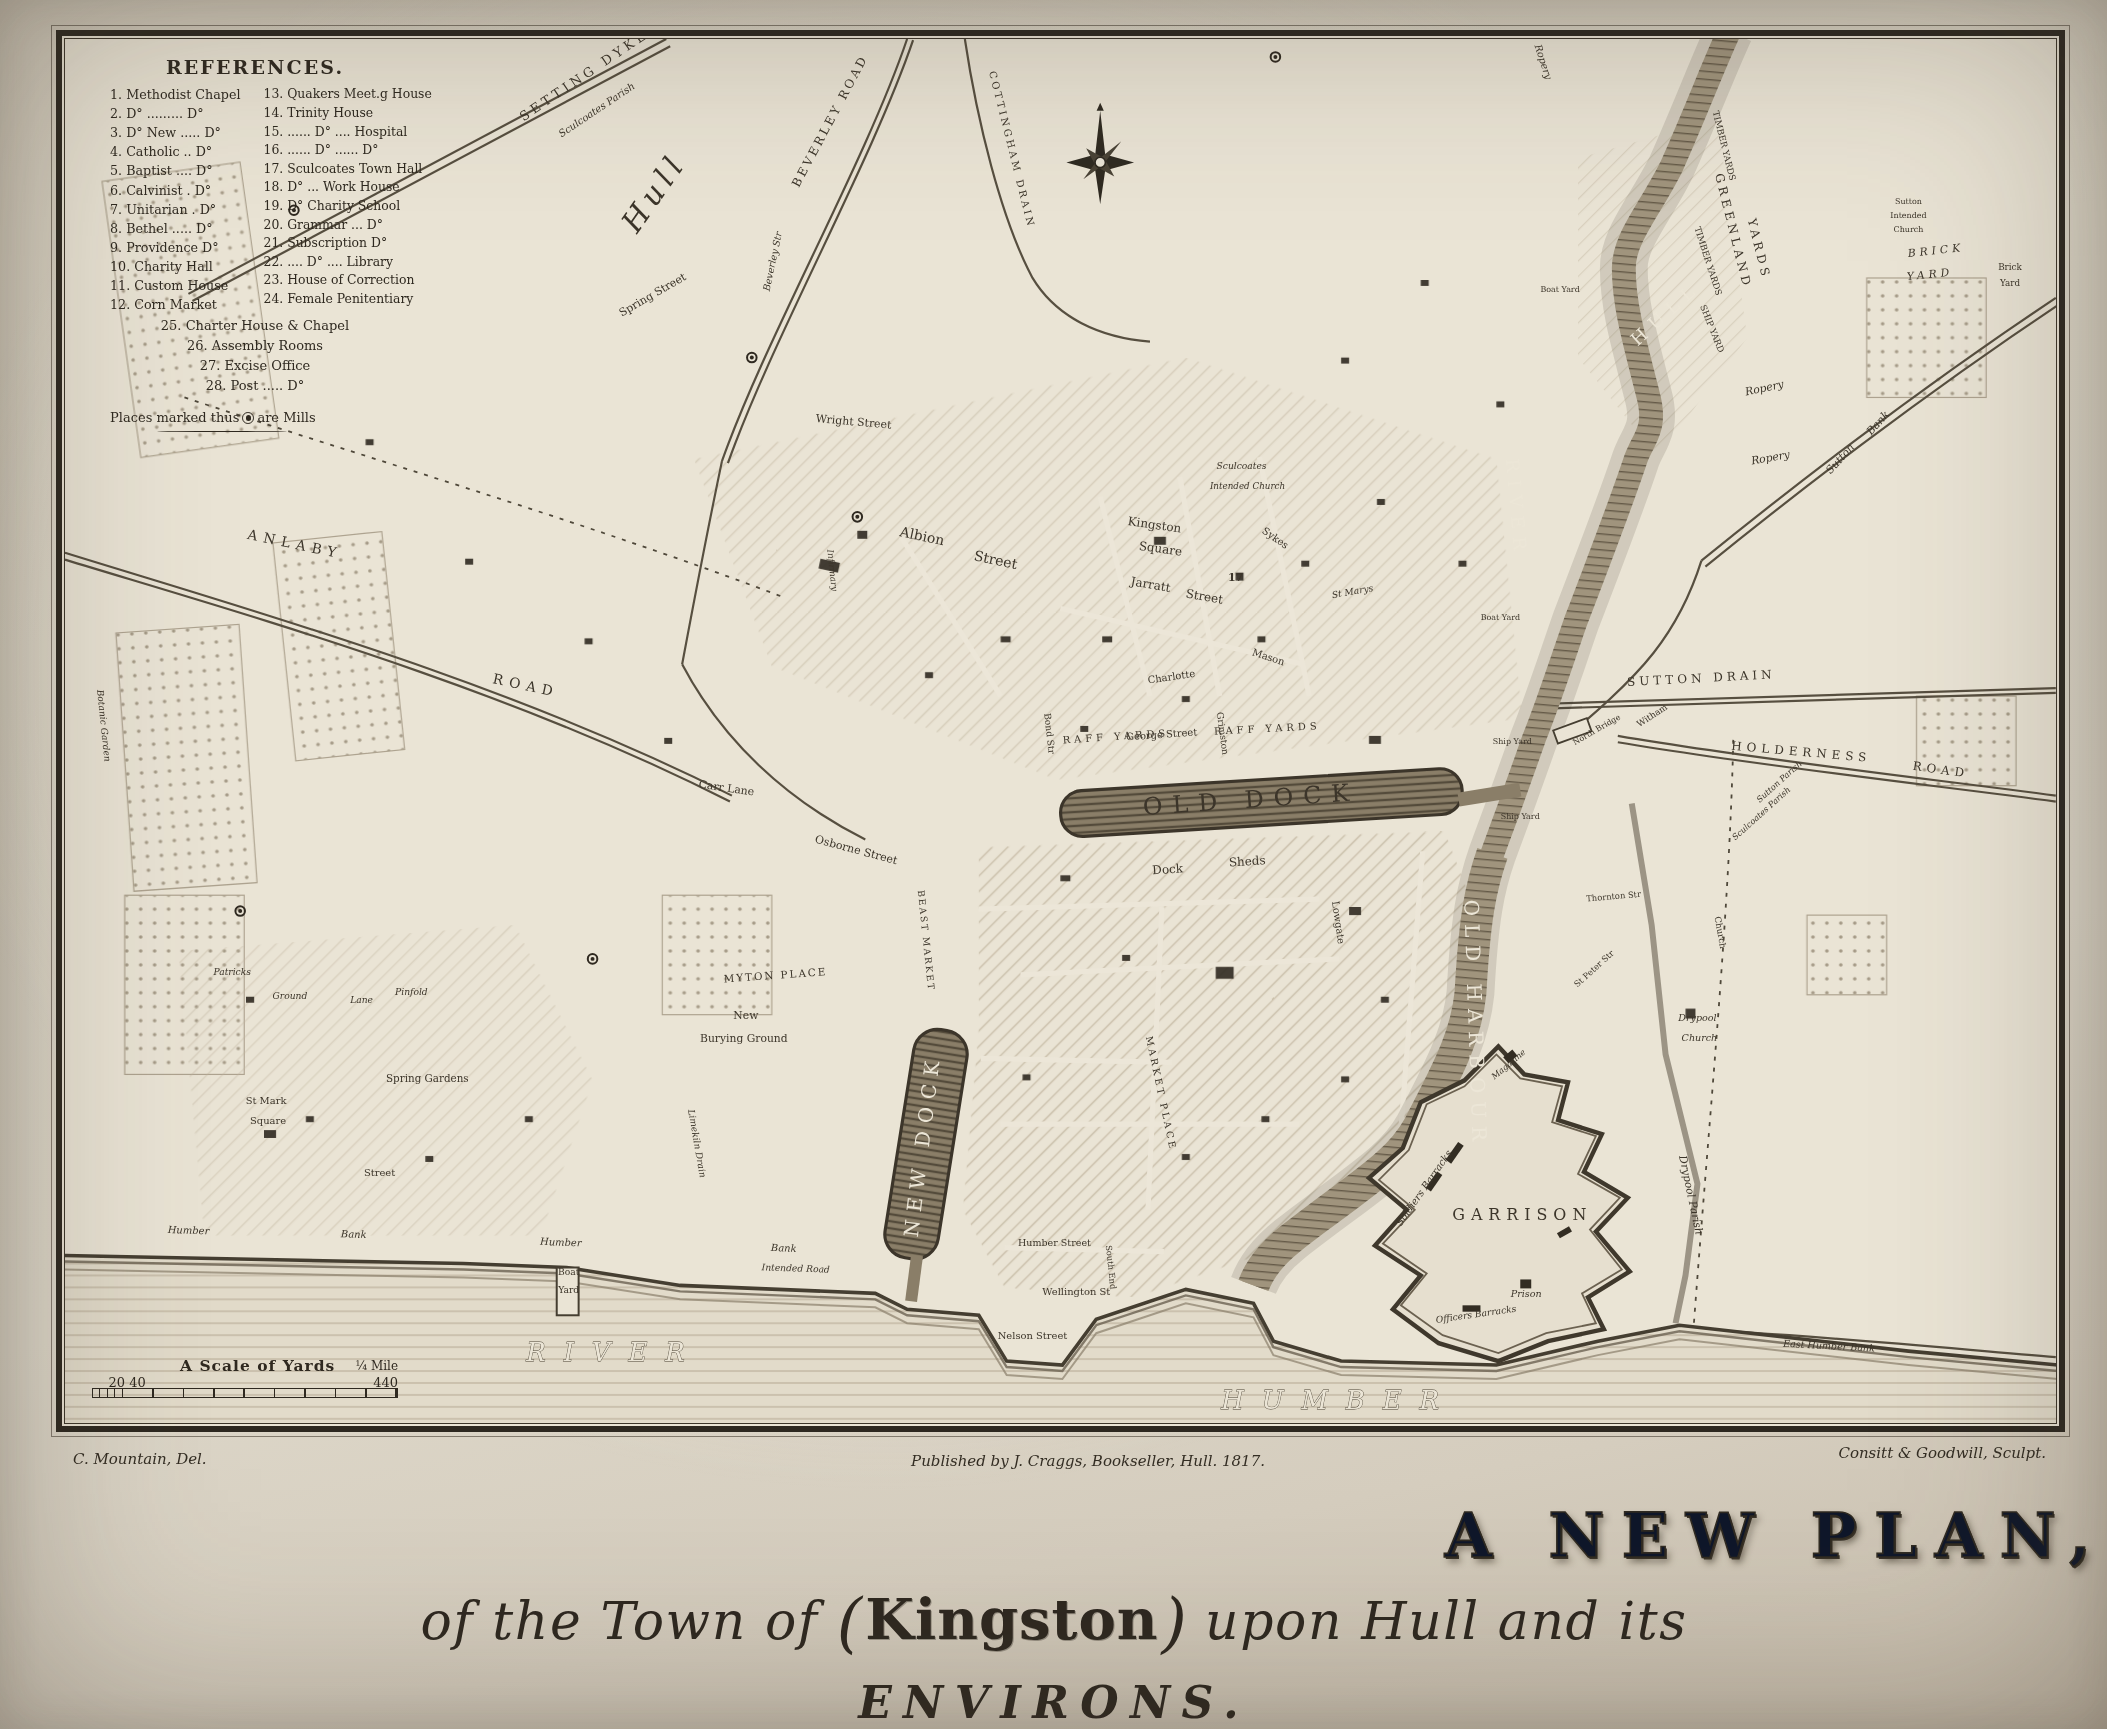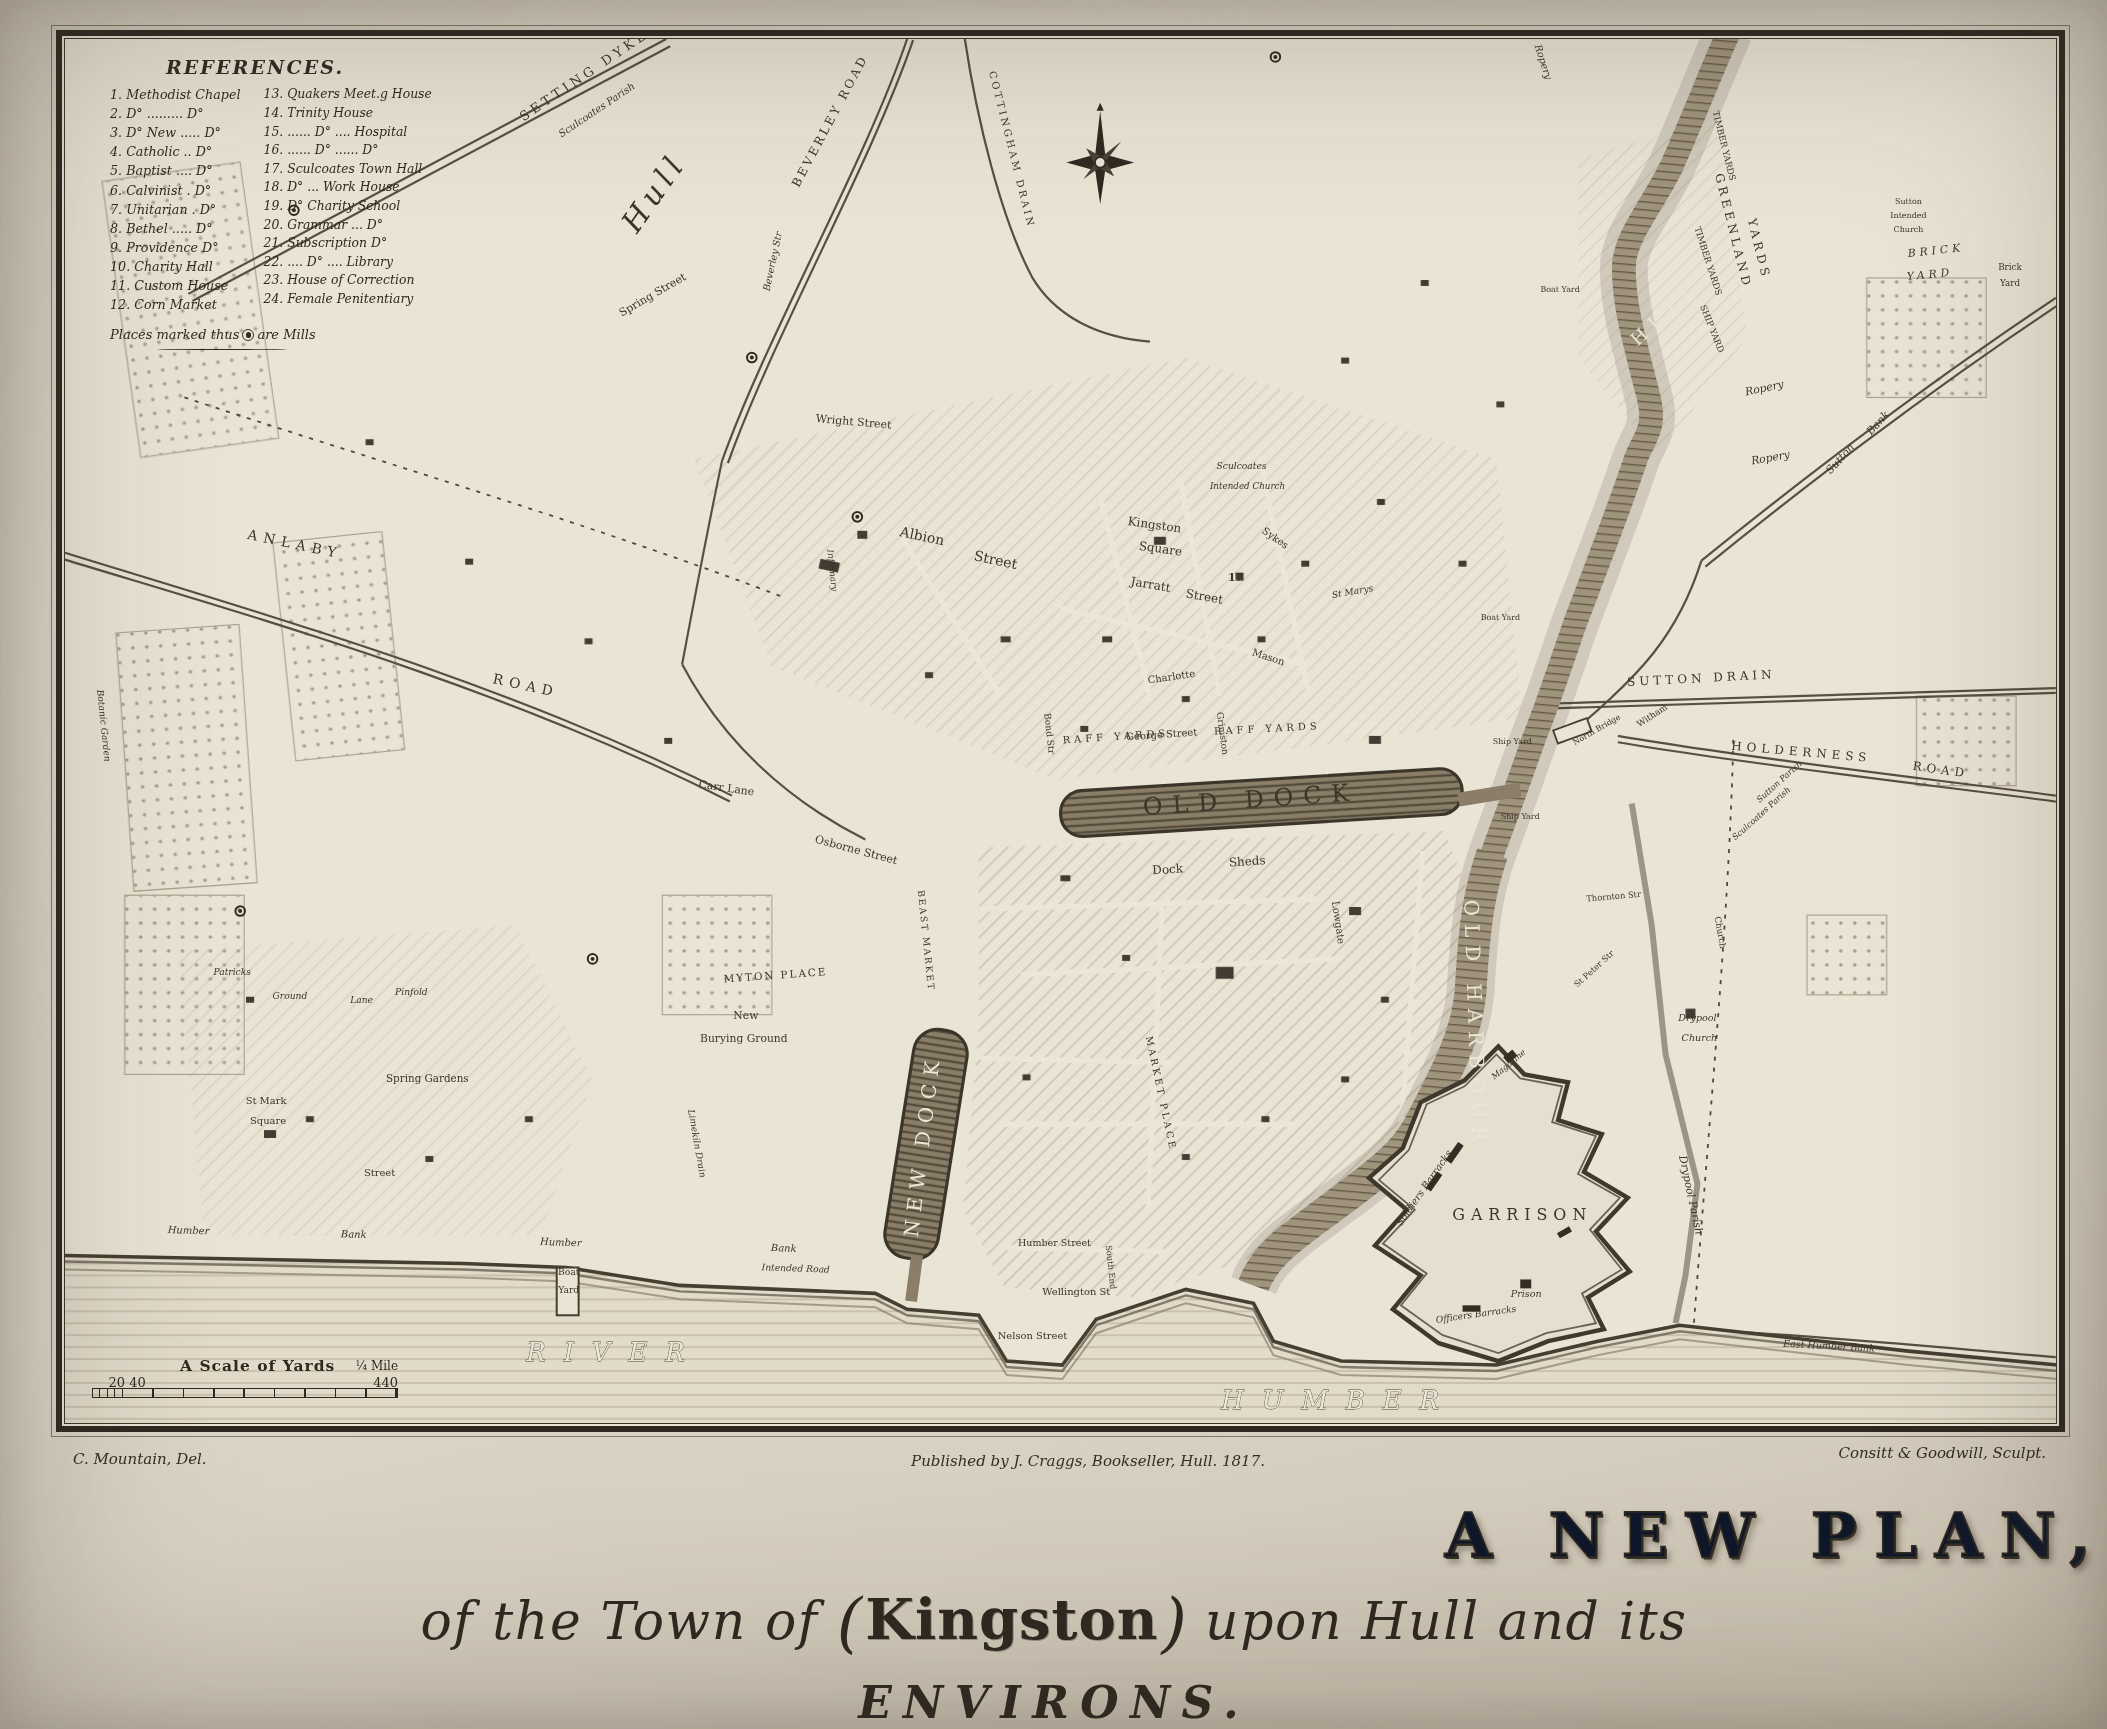--- a/index.html
+++ b/index.html
@@ -14,21 +14,21 @@
     box-shadow:inset 0 0 218px rgba(66,56,42,.38), inset 0 0 47px rgba(66,56,42,.18);}
   
   .map-frame{
     position:absolute;left:56px;top:30px;width:2009px;height:1402px;
     border:6.7px solid #2d2820;background:#eae4d5;box-sizing:border-box;
   }
   .map-frame::before{content:"";position:absolute;inset:-11px;border:1px solid rgba(58,50,38,.55);pointer-events:none;}
   .map-frame::after{content:"";position:absolute;inset:1.6px;border:1.6px solid #3d362a;pointer-events:none;}
   .map-canvas{position:absolute;inset:3.1px;width:calc(100% - 6.2px);height:calc(100% - 6.2px);}
   
-  .legend{position:absolute;left:110px;top:56px;width:290px;z-index:10;font-style:italic;color:#2f2920;}
+  .legend{position:absolute;left:110px;top:56px;width:290px;z-index:10;color:#2f2920;}
   .legend-title{font-size:19px;letter-spacing:2.1px;font-weight:bold;text-align:center;margin-bottom:7.3px;}
   .legend-cols{display:flex;gap:23px;}
   .lg-col{flex:1;}
   .lg-col .lg-item{font-size:12.7px;line-height:1.5;white-space:nowrap;}
   .lg-col2 .lg-item{font-size:12.4px;}
   .legend-extras{margin-top:2.1px;text-align:center;}
   .legend-extras .lg-item{font-size:13px;line-height:1.55;white-space:nowrap;}
   .mills-note{margin-top:13.5px;font-size:13px;white-space:nowrap;}
   .mill-sym{display:inline-block;width:9.8px;height:9.8px;border:1.6px solid #2f2920;border-radius:50%;position:relative;vertical-align:-1.6px;margin:0 3.1px;}
   .mill-sym::after{content:"";position:absolute;inset:2.1px;background:#2f2920;border-radius:50%;}
@@ -398,20 +398,26 @@
         <div class="lg-item">17. Sculcoates Town Hall</div>
         <div class="lg-item">18. D° ... Work House</div>
         <div class="lg-item">19. D° Charity School</div>
         <div class="lg-item">20. Grammar ... D°</div>
         <div class="lg-item">21. Subscription D°</div>
         <div class="lg-item">22. .... D° .... Library</div>
         <div class="lg-item">23. House of Correction</div>
         <div class="lg-item">24. Female Penitentiary</div>
       </div>
   </div>
+  <div class="legend-extras">
+      <div class="lg-item">25. Charter House &amp; Chapel</div>
+      <div class="lg-item">26. Assembly Rooms</div>
+      <div class="lg-item">27. Excise Office</div>
+      <div class="lg-item">28. Post ..... D°</div>
+    </div>
   <div class="mills-note">
     <span>Places marked thus</span><span class="mill-sym"></span><span>are Mills</span>
   </div>
   <div class="note-rule"></div>
 </div>
 
 <div class="scalebar">
   <div class="sb-row1">
     <span class="sb-title">A Scale of Yards</span>
     <span class="sb-mile">¼ Mile</span>

